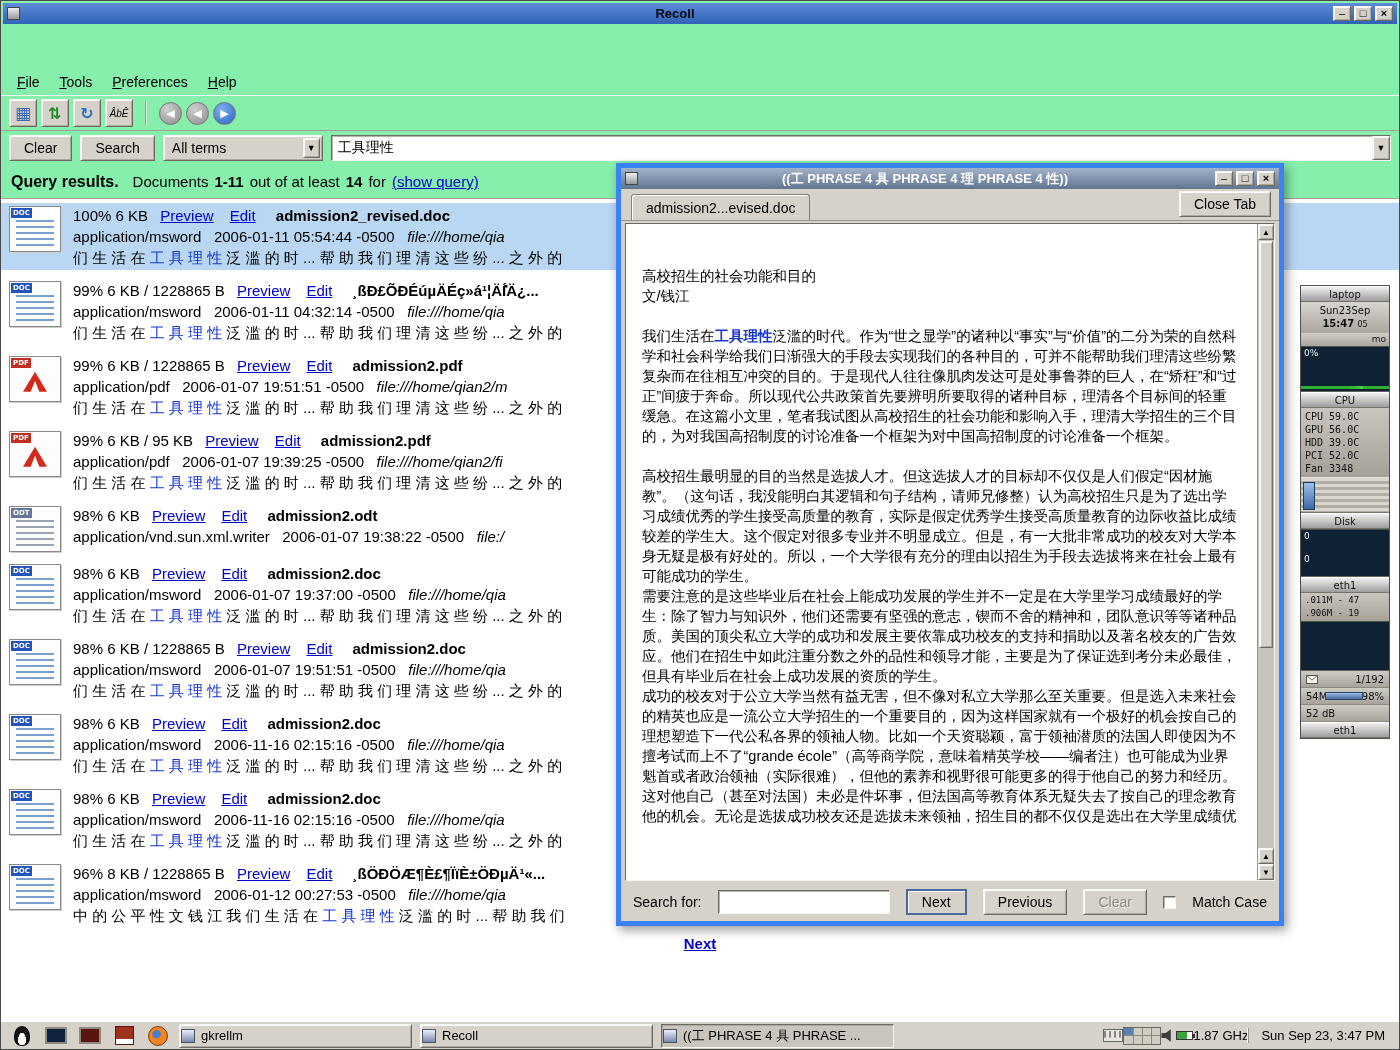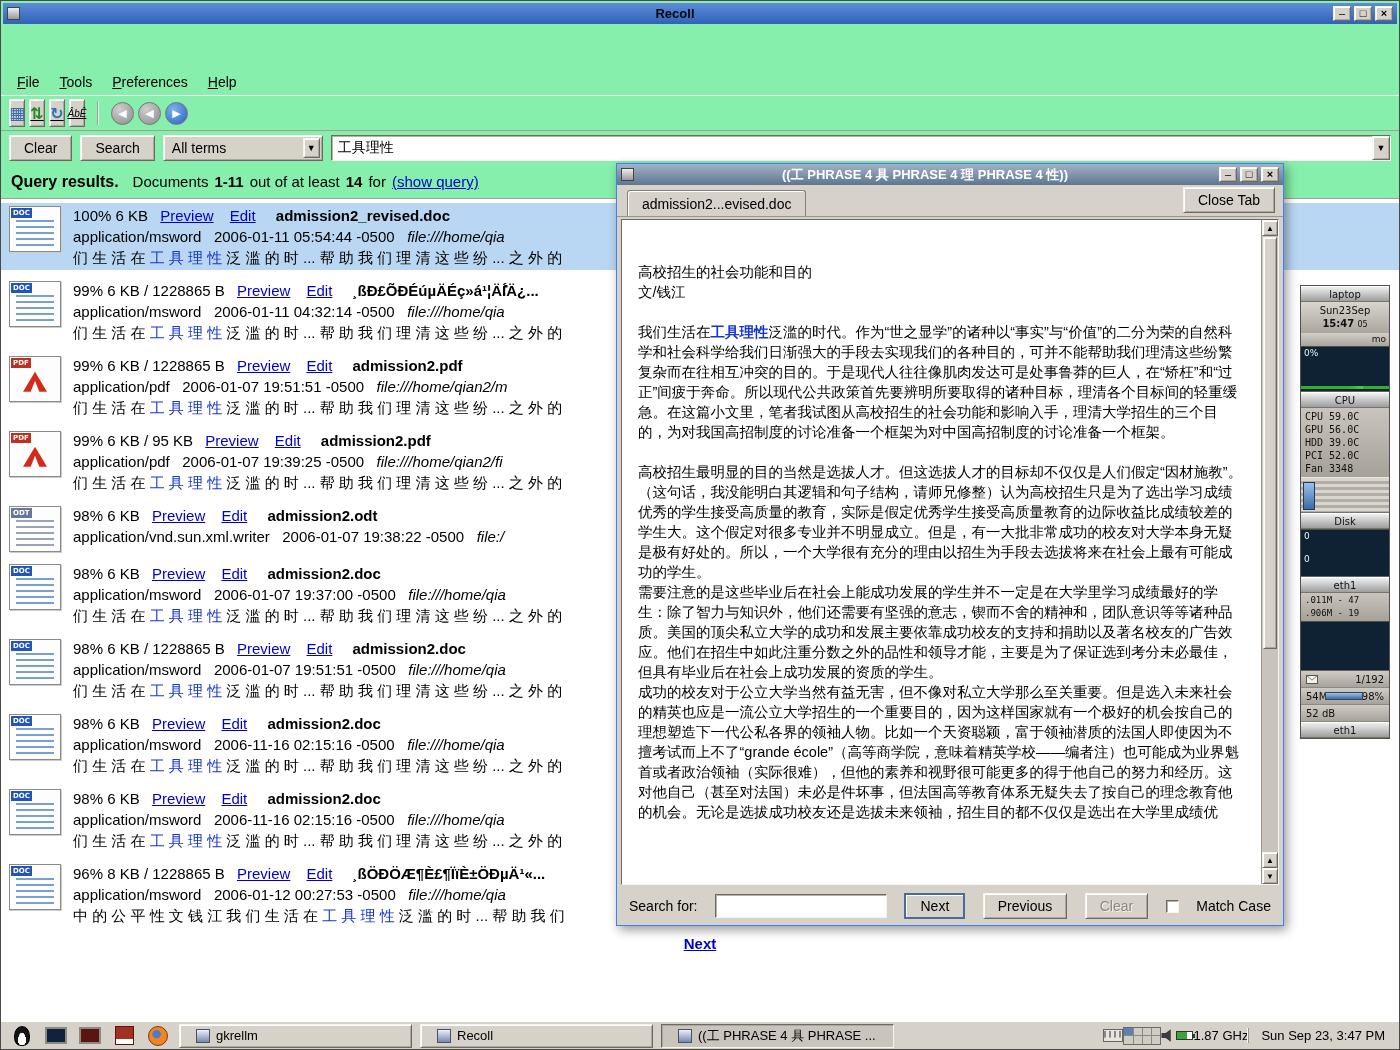--- a/index.html
+++ b/index.html
@@ -18,21 +18,21 @@
   .titlebar { height:21px; margin:2px 2px 0 2px; background:linear-gradient(#639		0dc,#2f62b8) ; background:linear-gradient(#5e8cd8,#2f62b8); display:flex; align-items:center; padding:0 4px; }
   .tb-appicon { width:13px; height:13px; background:linear-gradient(#eee,#999); border:1px solid #444; }
   .tb-title { flex:1; text-align:center; font-weight:bold; font-size:13px; color:#06070c; }
   .tb-btn { width:18px; height:15px; margin-left:3px; font-size:11px; line-height:13px; text-align:center; cursor:pointer; }
   .g-min::before{content:"–";} .g-max::before{content:"□";} .g-close::before{content:"×"; font-weight:bold;}
   
   .menubar { height:26px; display:flex; align-items:center; padding:0 6px; font-size:14px;margin-top:45px; }
   .menu-item { padding:3px 10px; cursor:pointer; }
   
   .toolbar { height:36px; display:flex; align-items:center; gap:4px; padding:0 8px; border-top:1px solid #f4f2ee; border-bottom:1px solid #a39f97; }
-  .tbtn { width:16px; height:28px; display:flex; align-items:center; justify-content:center; cursor:pointer; font-size:17px;text-decoration:underline; }
+  .tbtn { width:28px; height:28px; display:flex; align-items:center; justify-content:center; cursor:pointer; font-size:17px; }
   .ti-table::before{ content:"▦"; color:#3a6ab0; }
   .ti-sort::before{ content:"⇅"; color:#1f8a1f; font-weight:bold; font-size:16px; }
   .ti-hist::before{ content:"↻"; color:#2a70c0; font-weight:bold; font-size:16px; }
   .ti-spell { font-size:10px; font-style:italic; }
   .tsep { width:0; height:24px; border-left:1px solid #a39f97; border-right:1px solid #f4f2ee; margin:0 8px; }
   .navbtn { width:23px; height:23px; border-radius:50%; display:flex; align-items:center; justify-content:center; color:#fff; font-size:11px; border:1px solid #777; cursor:pointer; }
   .nav-gray { background:radial-gradient(circle at 35% 30%, #cfcfcf, #8b8b8b); }
   .nav-blue { background:radial-gradient(circle at 35% 30%, #7db0f0, #2a62c0); }
   
   .searchbar { height:34px; display:flex; align-items:center; gap:8px; padding:0 8px; }
@@ -67,21 +67,21 @@
   .icon-doc::after  { content:"DOC";  background:#2255bb; }
   .icon-doc::before { inset:13px 6px 5px 6px; background:repeating-linear-gradient(to bottom,#7aa0d0 0 2px,transparent 2px 6px); }
   .icon-odt::after  { content:"ODT";  background:#667799; }
   .icon-odt::before { inset:13px 6px 5px 6px; background:repeating-linear-gradient(to bottom,#9aa4b4 0 2px,transparent 2px 6px); }
   .icon-pdf::after  { content:"PDF";  background:#c03020; }
   .icon-pdf::before { left:50%; top:56%; width:24px; height:20px; transform:translate(-50%,-50%); background:#d42a1a; clip-path:polygon(50% 0,100% 100%,68% 100%,50% 45%,32% 100%,0 100%); }
   .icon-html::after { content:"HTML"; background:#2a70c0; font-size:6px; }
   .icon-html::before{ left:50%; top:56%; width:26px; height:26px; transform:translate(-50%,-50%); border-radius:50%; border:2px solid #1a4e90; background:radial-gradient(circle at 35% 30%, #bcd8f2, #3a7cc4); }
   
   .preview { position:absolute; left:615px; top:162px; width:668px; height:763px; z-index:10;
-             background:#d6d2ca; border:1px solid #3b82f6; box-shadow:3px 4px 10px rgba(0,0,0,.4);
+             background:#d6d2ca; border:5px solid #3b82f6; box-shadow:3px 4px 10px rgba(0,0,0,.4);
              display:flex; flex-direction:column; }
   .pv-titlebar { height:21px; background:linear-gradient(#a3b3c8,#5f7590); display:flex; align-items:center; padding:0 4px; }
   .pv-title { flex:1; text-align:center; font-weight:bold; font-size:13px; color:#fff; white-space:nowrap; overflow:hidden; }
   .pv-tabbar { height:32px; display:flex; align-items:flex-end; padding:5px 8px 0 10px; border-bottom:1px solid #9a968e; }
   .pv-tab { height:26px; padding:0 14px; font-size:14px; display:flex; align-items:center; background:#d6d2ca;
             border:1px solid #84807a; border-bottom:none; border-radius:3px 3px 0 0; box-shadow:inset 1px 1px 0 #fff; }
   .pv-closetab { margin-left:auto; margin-bottom:3px; }
   .pv-body { flex:1; display:flex; margin:2px 4px; border:1px solid; border-color:#6e6a62 #f7f5f1 #f7f5f1 #6e6a62; background:#fff; overflow:hidden; }
   .pv-text { flex:1; padding:42px 16px 8px 16px; font-size:14.5px; line-height:20px; overflow:hidden; }
   .pv-par { margin:0; min-height:20px; }
@@ -116,21 +116,21 @@
   .mail-ico { width:12px; height:9px; background:#f4f2ea; border:1px solid #555; position:relative; }
   .mail-ico::before { content:""; position:absolute; inset:0; clip-path:polygon(0 0,50% 60%,100% 0,100% 12%,50% 72%,0 12%); background:#555; }
   
   .taskbar { height:28px; background:#d6d2ca; border-top:1px solid #fff; display:flex; align-items:center; gap:8px; padding:0 8px; position:relative; z-index:30; }
   .tk-launch { width:26px; height:24px; display:flex; align-items:center; justify-content:center; cursor:pointer; }
   .ic-penguin { width:16px; height:20px; border-radius:50% 50% 42% 42%; background:radial-gradient(ellipse at 50% 72%, #fff 0 38%, #141414 40%); border:1px solid #000; }
   .ic-term { width:22px; height:17px; background:#10233e; border:2px solid #8d897f; }
   .ic-tv { width:22px; height:17px; background:#5c1410; border:2px solid #8d897f; }
   .ic-book { width:19px; height:19px; background:#a03020; border:1px solid #5c1410; box-shadow:inset 0 -5px 0 #fff; }
   .ic-firefox { width:20px; height:20px; border-radius:50%; background:radial-gradient(circle at 42% 40%, #4a7cc8 0 26%, #f08420 30% 72%, #b84c10 100%); border:1px solid #803808; }
-  .task-btn { width:233px; height:24px; display:flex; align-items:center; gap:6px; padding:0 16px; font-size:13px; cursor:pointer; white-space:nowrap; overflow:hidden; }
+  .task-btn { width:233px; height:24px; display:flex; align-items:center; gap:6px; padding:0 1px; font-size:13px; cursor:pointer; white-space:nowrap; overflow:hidden; }
   .task-btn.active { border-color:#6e6a62 #f7f5f1 #f7f5f1 #6e6a62; box-shadow:inset 1px 1px 0 #aca89f; background:#c9c5bd; }
   .task-ico { width:14px; height:14px; flex:0 0 14px; background:linear-gradient(#eef,#78a); border:1px solid #456; }
   .task-label { overflow:hidden; text-overflow:ellipsis; }
   .tray { margin-left:auto; display:flex; align-items:center; }
   .ic-kbd { width:20px; height:13px; background:#e8e5df; border:1px solid #666; background-image:repeating-linear-gradient(to right,#888 0 2px,transparent 2px 5px); background-size:100% 60%; background-position:0 20%; background-repeat:no-repeat; }
   .ic-pager { width:38px; height:18px; display:grid; grid-template-columns:repeat(4,1fr); grid-template-rows:repeat(2,1fr); gap:1px; background:#8d897f; border:1px solid #6e6a62; }
   .ic-pager span { background:#cfccc4; } .ic-pager span.on { background:#5c80b4; }
   .ic-speaker { width:15px; height:14px; background:#3c3c3c; clip-path:polygon(0 32%,28% 32%,62% 5%,62% 95%,28% 68%,0 68%); }
   .ic-batt { width:17px; height:9px; border:1px solid #333; background:linear-gradient(to right,#3aa43a 0 70%,#fff 70%); position:relative; }
   .ic-batt::after { content:""; position:absolute; right:-3px; top:2px; width:2px; height:4px; background:#333; }

